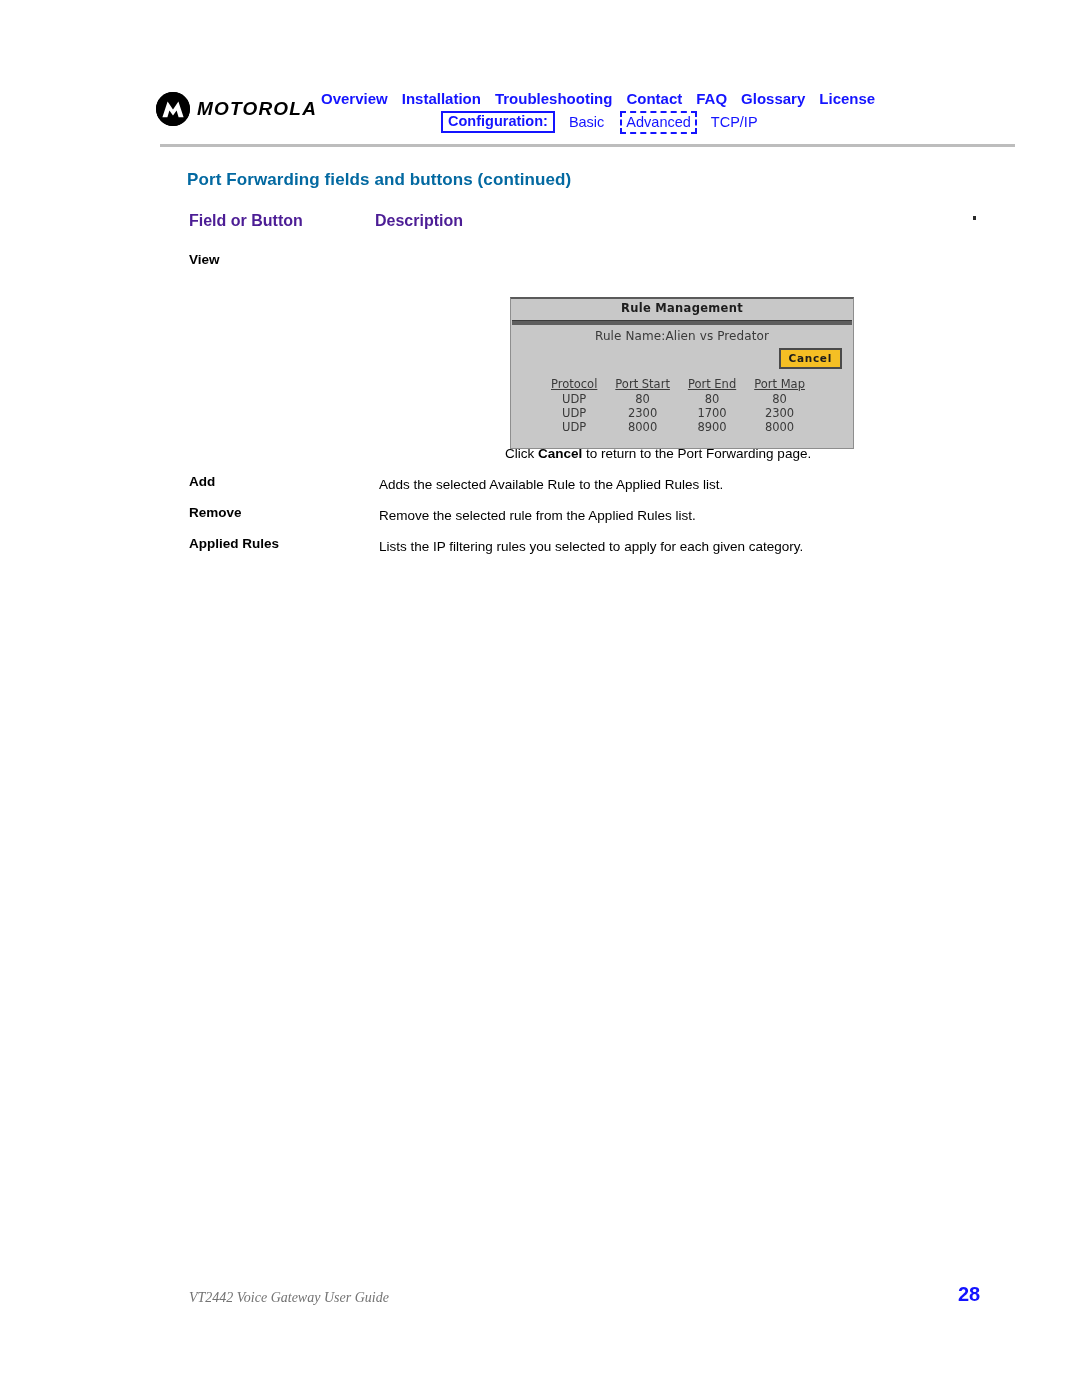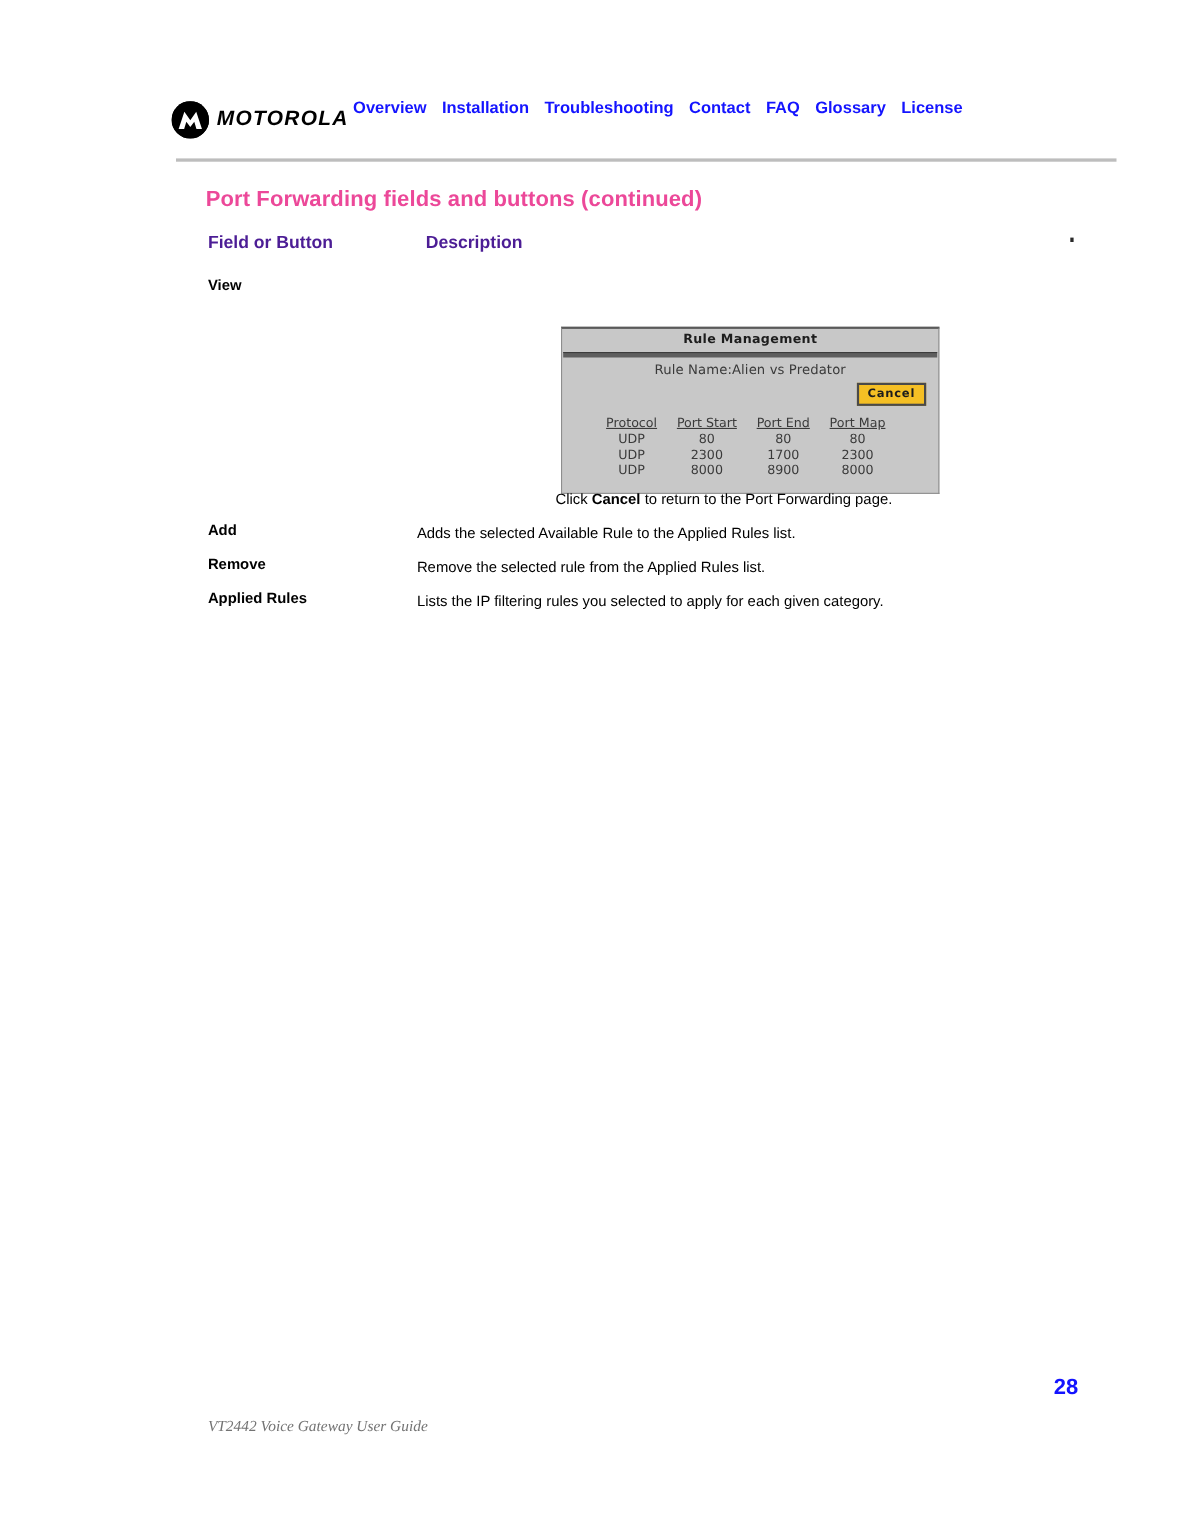--- a/index.html
+++ b/index.html
@@ -122,35 +122,35 @@
     width: 855px;
     height: 3px;
     background: #bdbdbd;
   }
 
   
   .doc-title {
     position: absolute;
     left: 141px;
     top: 170px;
-    font-size: 20px;
-    font-weight: bold;
-    color: #ec4899;
+    font-size: 17px;
+    font-weight: bold;
+    color: #0369a1;
     letter-spacing: 0.1px;
   }
 
   .col-head {
     position: absolute;
     top: 212px;
     font-size: 16px;
     font-weight: bold;
     color: #4c1d95;
   }
   .col-head.left { left: 143px; }
-  .col-head.right { left: 341px; }
+  .col-head.right { left: 329px; }
 
   .speck {
     position: absolute;
     left: 927px;
     top: 216px;
     width: 3px;
     height: 4px;
     background: #2a2a2a;
   }
 
@@ -266,21 +266,21 @@
     left: 143px;
     top: 1290px;
     font-size: 14px;
     font-style: italic;
     color: #737373;
     font-family: Liberation Serif, serif;
   }
   .footer-right {
     position: absolute;
     left: 912px;
-    top: 1250px;
+    top: 1283px;
     font-size: 20px;
     font-weight: bold;
     color: #1414ff;
   }
 </style>
 </head>
 <body>
 
 <div class="page">
 
@@ -298,20 +298,26 @@
 
     <div class="nav">
       <div class="nav-row-1">
         <span class="nav-link first">Overview</span>
         <span class="nav-link">Installation</span>
         <span class="nav-link">Troubleshooting</span>
         <span class="nav-link">Contact</span>
         <span class="nav-link">FAQ</span>
         <span class="nav-link">Glossary</span>
         <span class="nav-link">License</span>
+      </div>
+      <div class="nav-row-2">
+        <span class="cfg-label">Configuration:</span>
+        <span class="cfg-sub">Basic</span>
+        <span class="cfg-sub dashed">Advanced</span>
+        <span class="cfg-sub">TCP/IP</span>
       </div>
     </div>
   </div>
 
   <div class="header-rule"></div>
 
   <div class="doc-title">Port Forwarding fields and buttons (continued)</div>
 
   <div class="col-head left">Field or Button</div>
   <div class="col-head right">Description</div>

